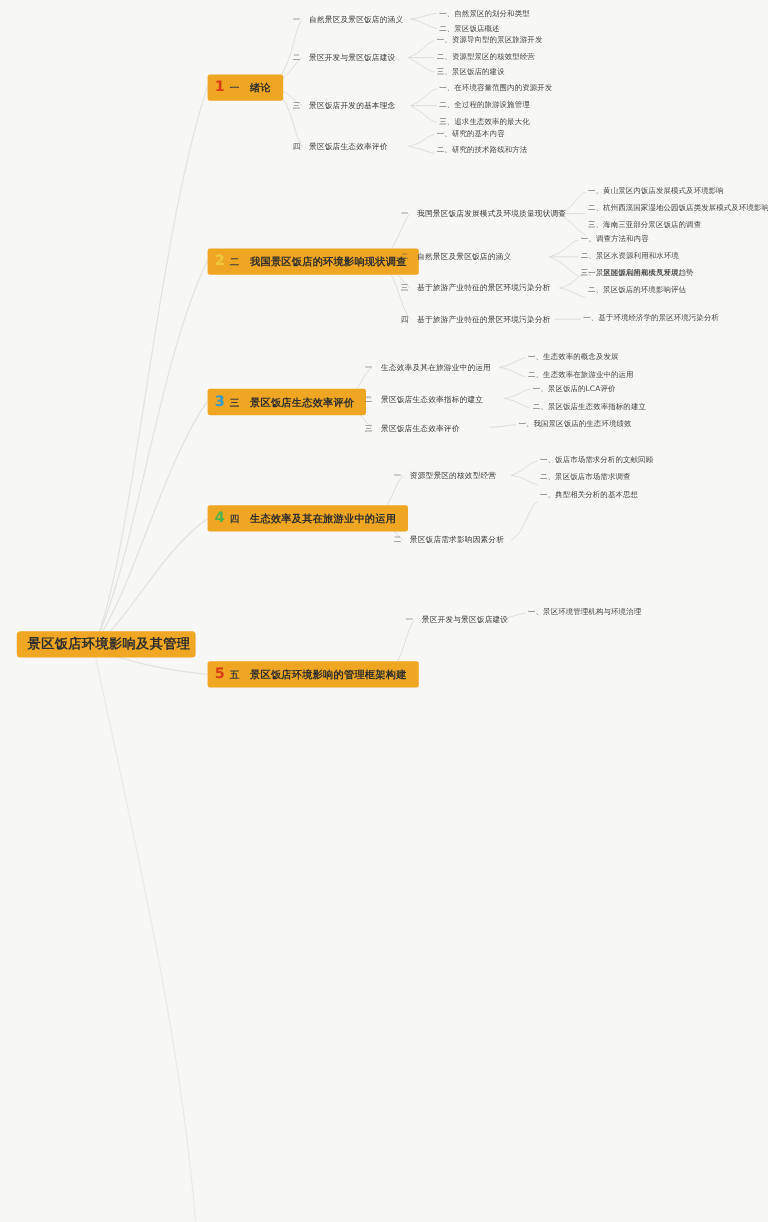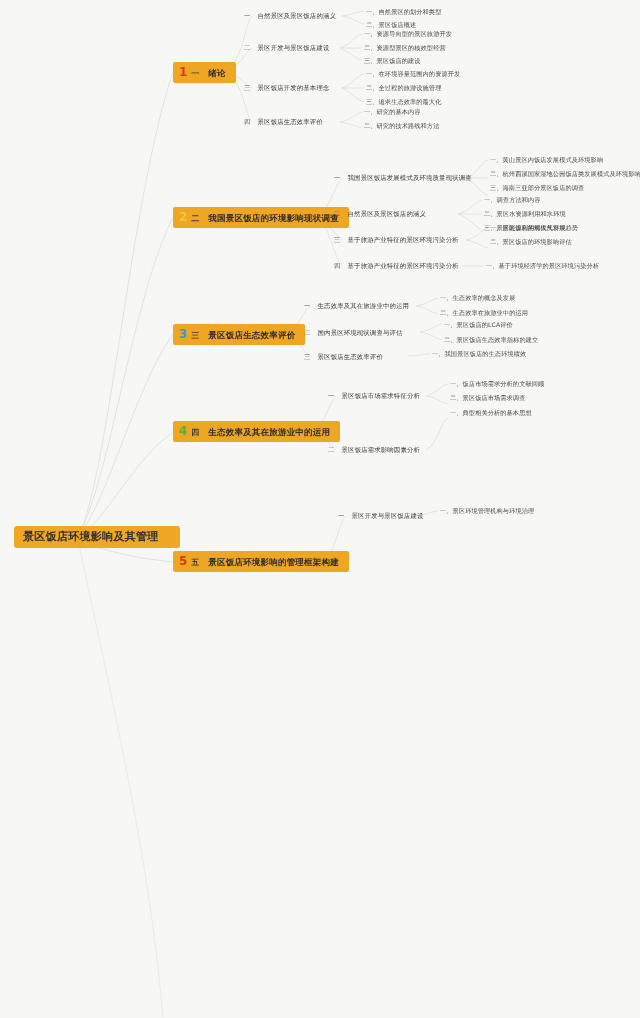--- a/index.html
+++ b/index.html
@@ -29,21 +29,21 @@
     pointer-events: none;
   }
 
   
   .root-node {
     position: absolute;
     left: 14px;
     top: 526px;
     background: #f0a724;
     border-radius: 3px;
-    padding: 5px 21px 6px 9px;
+    padding: 5px 4px 6px 9px;
     font-size: 11px;
     font-weight: bold;
     color: #2f2f2f;
     letter-spacing: 0.3px;
     white-space: nowrap;
     line-height: 1;
   }
 
   
   .chapter-node {
@@ -256,40 +256,40 @@
 
   <div class="l2-node" style="left:304px; top:303px;">
     <span class="l2-idx">一</span>
     <span class="l2-text">生态效率及其在旅游业中的运用</span>
   </div>
   <div class="l3-node" style="left:440px; top:295px;">一、生态效率的概念及发展</div>
   <div class="l3-node" style="left:440px; top:310px;">二、生态效率在旅游业中的运用</div>
 
   <div class="l2-node" style="left:304px; top:330px;">
     <span class="l2-idx">二</span>
-    <span class="l2-text">国内景区环境现状调查与评估</span>
+    <span class="l2-text">景区饭店生态效率指标的建立</span>
   </div>
   <div class="l3-node" style="left:444px; top:322px;">一、景区饭店的LCA评价</div>
   <div class="l3-node" style="left:444px; top:337px;">二、景区饭店生态效率指标的建立</div>
 
   <div class="l2-node" style="left:304px; top:354px;">
     <span class="l2-idx">三</span>
     <span class="l2-text">景区饭店生态效率评价</span>
   </div>
   <div class="l3-node" style="left:432px; top:351px;">一、我国景区饭店的生态环境绩效</div>
 
   <div class="chapter-node" style="left:173px; top:421px;">
     <span class="chapter-num" style="color:#4bb34b">4</span>
     <span class="chapter-cn">四</span>
     <span class="chapter-title">生态效率及其在旅游业中的运用</span>
   </div>
 
   <div class="l2-node" style="left:328px; top:393px;">
     <span class="l2-idx">一</span>
-    <span class="l2-text">景区饭店市场需求特征分析</span>
+    <span class="l2-text">资源型景区的核效型经营</span>
   </div>
   <div class="l3-node" style="left:450px; top:381px;">一、饭店市场需求分析的文献回顾</div>
   <div class="l3-node" style="left:450px; top:395px;">二、景区饭店市场需求调查</div>
 
   <div class="l2-node" style="left:328px; top:447px;">
     <span class="l2-idx">二</span>
     <span class="l2-text">景区饭店需求影响因素分析</span>
   </div>
   <div class="l3-node" style="left:450px; top:410px;">一、典型相关分析的基本思想</div>
 

